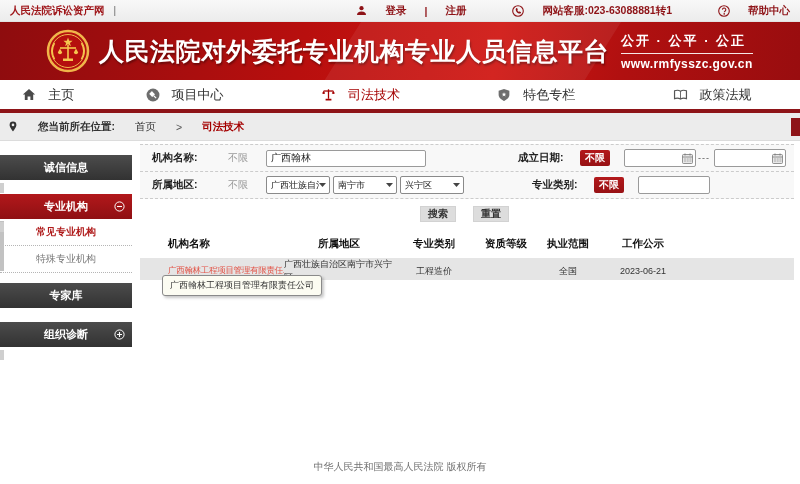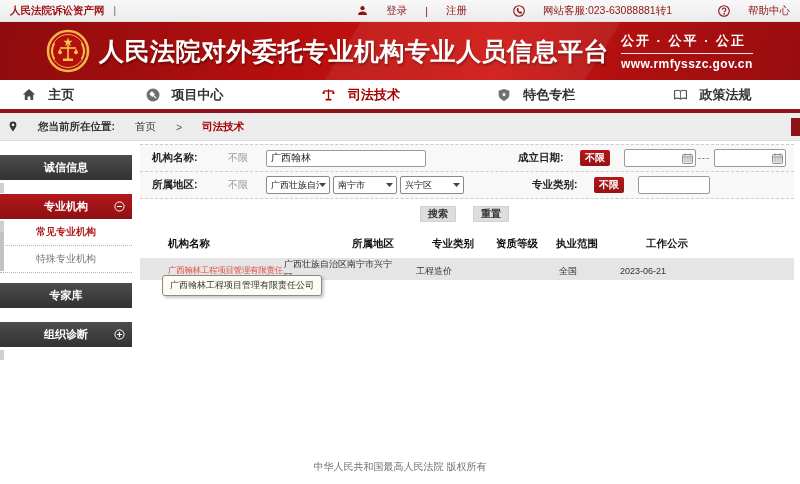--- a/index.html
+++ b/index.html
@@ -5,41 +5,41 @@
   * { margin:0; padding:0; box-sizing:border-box; }
   body { font-family:"Liberation Sans","DejaVu Sans",sans-serif; background:#fff; }
   .page { position:relative; width:800px; height:484px; overflow:hidden; background:#fff; }
 
   
   .topbar { height:22px; display:flex; justify-content:space-between; align-items:center;
             background:linear-gradient(#f8f8f8,#ececec); border-bottom:1px solid #e2e2e2; padding:0 10px; }
   .tb-left { display:flex; align-items:center; gap:9px; }
   .tb-site { color:#9e1418; font-weight:bold; font-size:10.5px; text-decoration:none; cursor:pointer; }
   .tb-divider { color:#666; font-size:10px; }
-  .tb-right { display:flex; align-items:center; gap:18px; color:#8e1317; font-size:10.5px; font-weight:normal; }
+  .tb-right { display:flex; align-items:center; gap:18px; color:#8e1317; font-size:10.5px; font-weight:bold; }
   .tb-right a { color:#8e1317; text-decoration:none; cursor:pointer; }
   .tb-gap { width:10px; }
   .icon { display:inline-flex; align-items:center; }
 
   
   .banner { height:58px; position:relative; overflow:hidden; display:flex; align-items:center; padding-left:46px;
             background:linear-gradient(100deg,#8e0c0e 0%,#b80f0e 38%,#d01511 62%,#b01010 78%,#990d0f 100%); }
   .banner::after { content:""; position:absolute; left:42%; top:-30px; width:260px; height:140px;
             background:rgba(255,255,255,.07); transform:skewX(-32deg); pointer-events:none; }
   .banner-title { color:#fff; font-size:25px; font-weight:bold; letter-spacing:.5px; margin-left:9px;
             white-space:nowrap; text-shadow:1px 2px 2px rgba(0,0,0,.35); }
   .banner-right { margin-left:12px; color:#fff; }
   .banner-slogan { font-size:13px; font-weight:bold; letter-spacing:2px; white-space:nowrap;
             border-bottom:1px solid rgba(255,255,255,.9); padding-bottom:3px; margin-bottom:3px; }
   .banner-url { font-size:12px; font-weight:bold; letter-spacing:.4px; }
 
   
   .nav { height:33px; background:#fff; border-bottom:4px solid #8e1418; display:flex; align-items:center; }
   .nav-item { flex:1; display:flex; justify-content:center; align-items:center; gap:12px;
-              font-size:13px; font-weight:bold; color:#333; cursor:pointer; height:100%; }
+              font-size:13px; font-weight:normal; color:#333; cursor:pointer; height:100%; }
   .nav-item:first-child { flex:.55; }
   .nav-item.active { color:#a40000; }
 
   
   .breadcrumb { height:28px; background:#ececec; border-bottom:1px solid #dcdcdc; display:flex;
                 align-items:center; gap:20px; padding:0 8px; font-size:10.5px; color:#333; position:relative; }
   .bc-prefix { font-weight:bold; }
   .bc-home { cursor:pointer; }
   .bc-sep { color:#555; }
   .bc-current { color:#a40000; font-weight:bold; }
@@ -85,21 +85,21 @@
   .cat-input { margin-left:14px; width:72px; height:18px; border:1px solid #9a9a9a; border-radius:2px;
                background:#fff; font-size:10px; padding:0 3px; font-family:inherit; }
 
   .btn-row { height:30px; display:flex; align-items:center; gap:17px; padding-left:280px; }
   .gray-btn { width:36px; height:16px; background:#ddd; border:1px solid #d2d2d2; font-size:10px; font-weight:bold;
               color:#333; display:flex; align-items:center; justify-content:center; cursor:pointer; font-family:Liberation Serif, serif; }
 
   .thead, .trow { display:grid; grid-template-columns:128px 110px 80px 64px 60px 90px 1fr;
                   padding-left:16px; height:22px; align-items:center; }
   .thead { font-size:10.5px; font-weight:bold; color:#111; margin-top:4px; }
-  .th { text-align:right; }
+  .th { text-align:center; }
   .th.left { text-align:left; padding-left:12px; }
   .trow { background:#e5e5e5; font-size:9px; color:#333; margin-top:3px; cursor:pointer; }
   .td { text-align:center; }
   .td.left { text-align:left; }
   .td.name { color:#e25043; white-space:nowrap; overflow:hidden; padding-left:12px; font-size:8.5px;
              letter-spacing:-.3px; text-align:left; text-decoration:none; cursor:pointer; }
   .tooltip { position:absolute; left:30px; top:134px; background:#fcfcf2; border:1px solid #8a8a8a;
              border-radius:3px; box-shadow:2px 2px 3px rgba(0,0,0,.22); font-size:9px; color:#333;
              padding:3px 7px; white-space:nowrap; }
 

